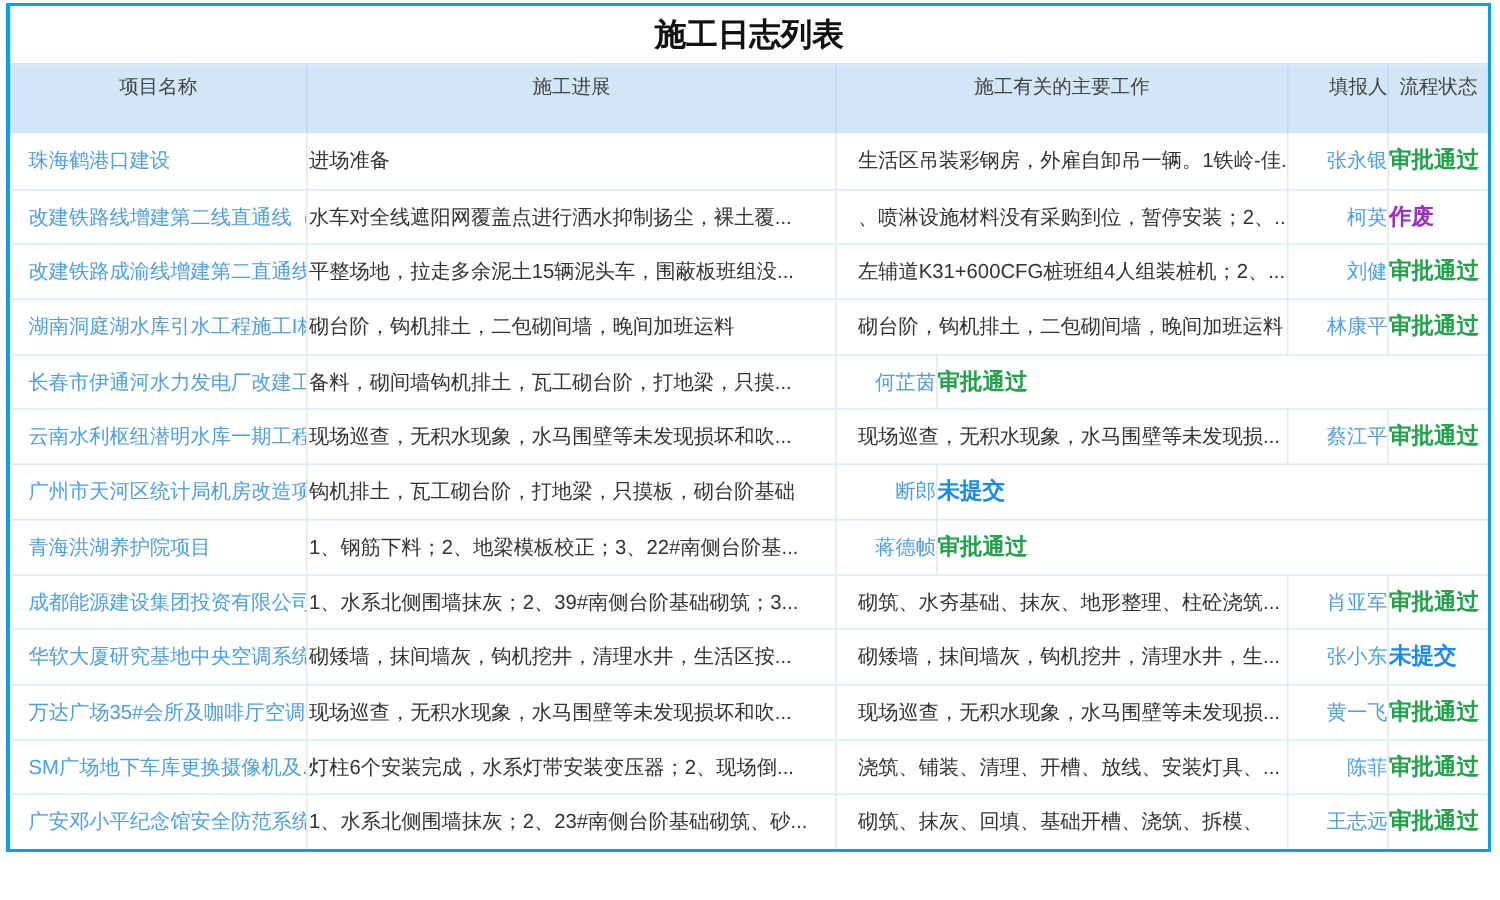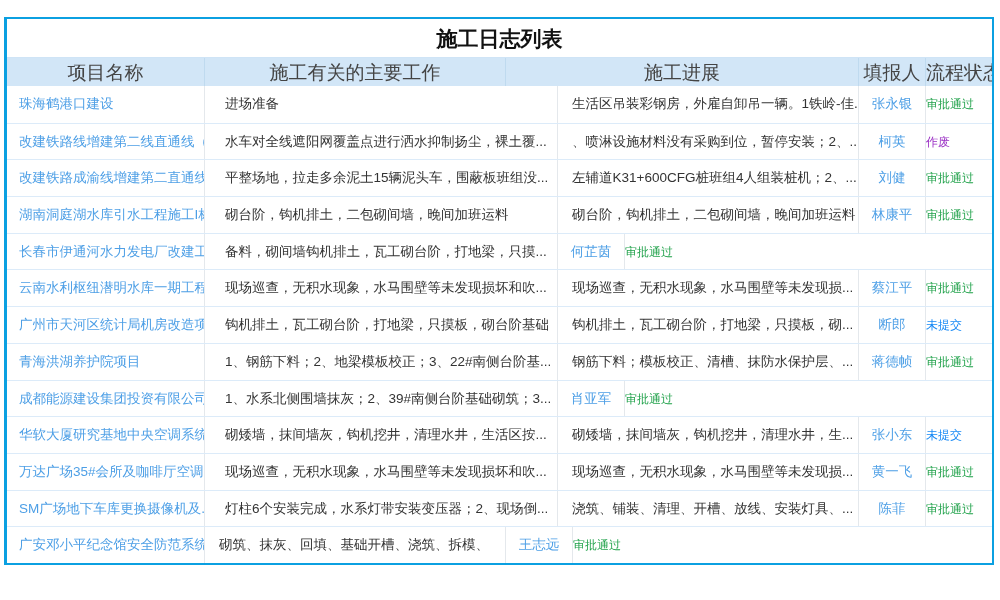--- a/index.html
+++ b/index.html
@@ -4,42 +4,42 @@
 <style>
   * { box-sizing: border-box; margin: 0; padding: 0; }
   html, body {
     width: 1000px; height: 600px;
     background: #ffffff;
     font-family: "Liberation Sans", "DejaVu Sans", sans-serif;
     overflow: hidden;
   }
   .table-card {
     position: absolute;
-    left: 4px; top: 17px;
+    left: 4px; top: 2px;
     width: 990px;
     background: #fdfeff;
     border: 2px solid var(--c-border, #0ba0e1);
     border-left-width: 3px;
   }
   .title {
     height: 39px;
     line-height: 39px;
     text-align: center;
     font-size: 21px;
     font-weight: bold;
     color: #111111;
     background: #ffffff;
     border-bottom: 1px solid #cfe4f6;
   }
   .thead {
     display: flex;
-    height: 28px;
+    height: 46px;
     line-height: 30px;
     background: var(--c-header_bg, #d2e6f7);
-    font-size: 19px;
+    font-size: 13px;
     color: #444444;
   }
   .th {
     text-align: center;
     border-left: 1px solid #bfdaef;
     overflow: hidden;
     white-space: nowrap;
   }
   .th:first-child { border-left: none; }
   .tbody { background: #ffffff; }
@@ -53,45 +53,45 @@
   .tr:first-child { border-top: none; }
   .td {
     overflow: hidden;
     white-space: nowrap;
     font-size: 13.5px;
     color: #333333;
     border-left: 1px solid #e4e8ec;
   }
   .td:first-child { border-left: none; }
   .c1 { width: 197px; padding-left: 12px; }
-  .c2 { width: 353px; padding-left: 20px; }
+  .c2 { width: 353px; padding-left: 1px; }
   .c3 { width: 301px; padding-left: 14px; }
-  .c4 { width: 67px;  text-align: center; }
+  .c4 { width: 67px;  text-align: right; }
   .c5 { flex: 1;      }
   .th.c1, .th.c2, .th.c3 { padding-left: 0; text-align: center; }
   .link {
     color: var(--c-link, #4d9fe6);
     text-decoration: none;
     cursor: pointer;
   }
   .name { color: var(--c-link, #4d9fe6); }
-  .status { font-size: 12px; }
+  .status { font-size: 15px; font-weight: bold; }
   .status-approved    { color: var(--c-approved, #21a24b); }
   .status-voided      { color: var(--c-voided, #9a2fc4); }
   .status-unsubmitted { color: var(--c-unsubmitted, #1789f5); }
 </style>
 </head>
 <body>
 
 <div class="table-card">
   <div class="title">施工日志列表</div>
   <div class="thead">
     <div class="th c1">项目名称</div>
+    <div class="th c2">施工进展</div>
     <div class="th c3">施工有关的主要工作</div>
-    <div class="th c2">施工进展</div>
     <div class="th c4">填报人</div>
     <div class="th c5">流程状态</div>
   </div>
   <div class="tbody">
   <div class="tr">
     <div class="td c1"><a class="link">珠海鹤港口建设</a></div>
     <div class="td c2">进场准备</div>
     <div class="td c3">生活区吊装彩钢房，外雇自卸吊一辆。1铁岭-佳...</div>
     <div class="td c4"><span class="name">张永银</span></div>
     <div class="td c5"><span class="status status-approved">审批通过</span></div>
@@ -132,36 +132,35 @@
     <div class="td c1"><a class="link">云南水利枢纽潜明水库一期工程...</a></div>
     <div class="td c2">现场巡查，无积水现象，水马围壁等未发现损坏和吹...</div>
     <div class="td c3">现场巡查，无积水现象，水马围壁等未发现损...</div>
     <div class="td c4"><span class="name">蔡江平</span></div>
     <div class="td c5"><span class="status status-approved">审批通过</span></div>
   </div>
 
   <div class="tr">
     <div class="td c1"><a class="link">广州市天河区统计局机房改造项目</a></div>
     <div class="td c2">钩机排土，瓦工砌台阶，打地梁，只摸板，砌台阶基础</div>
-    <div class="td c3">钩机排土，瓦工砌台阶，打地梁，只摸板，砌...</div>
     <div class="td c4"><span class="name">断郎</span></div>
     <div class="td c5"><span class="status status-unsubmitted">未提交</span></div>
   </div>
 
   <div class="tr">
     <div class="td c1"><a class="link">青海洪湖养护院项目</a></div>
     <div class="td c2">1、钢筋下料；2、地梁模板校正；3、22#南侧台阶基...</div>
-    <div class="td c3">钢筋下料；模板校正、清槽、抹防水保护层、...</div>
     <div class="td c4"><span class="name">蒋德帧</span></div>
     <div class="td c5"><span class="status status-approved">审批通过</span></div>
   </div>
 
   <div class="tr">
     <div class="td c1"><a class="link">成都能源建设集团投资有限公司...</a></div>
     <div class="td c2">1、水系北侧围墙抹灰；2、39#南侧台阶基础砌筑；3...</div>
+    <div class="td c3">砌筑、水夯基础、抹灰、地形整理、柱砼浇筑...</div>
     <div class="td c4"><span class="name">肖亚军</span></div>
     <div class="td c5"><span class="status status-approved">审批通过</span></div>
   </div>
 
   <div class="tr">
     <div class="td c1"><a class="link">华软大厦研究基地中央空调系统...</a></div>
     <div class="td c2">砌矮墙，抹间墙灰，钩机挖井，清理水井，生活区按...</div>
     <div class="td c3">砌矮墙，抹间墙灰，钩机挖井，清理水井，生...</div>
     <div class="td c4"><span class="name">张小东</span></div>
     <div class="td c5"><span class="status status-unsubmitted">未提交</span></div>
@@ -178,18 +177,19 @@
   <div class="tr">
     <div class="td c1"><a class="link">SM广场地下车库更换摄像机及...</a></div>
     <div class="td c2">灯柱6个安装完成，水系灯带安装变压器；2、现场倒...</div>
     <div class="td c3">浇筑、铺装、清理、开槽、放线、安装灯具、...</div>
     <div class="td c4"><span class="name">陈菲</span></div>
     <div class="td c5"><span class="status status-approved">审批通过</span></div>
   </div>
 
   <div class="tr">
     <div class="td c1"><a class="link">广安邓小平纪念馆安全防范系统...</a></div>
+    <div class="td c2">1、水系北侧围墙抹灰；2、23#南侧台阶基础砌筑、砂...</div>
     <div class="td c3">砌筑、抹灰、回填、基础开槽、浇筑、拆模、</div>
     <div class="td c4"><span class="name">王志远</span></div>
     <div class="td c5"><span class="status status-approved">审批通过</span></div>
   </div>
 </div>
 </div>
 
 </body></html>

